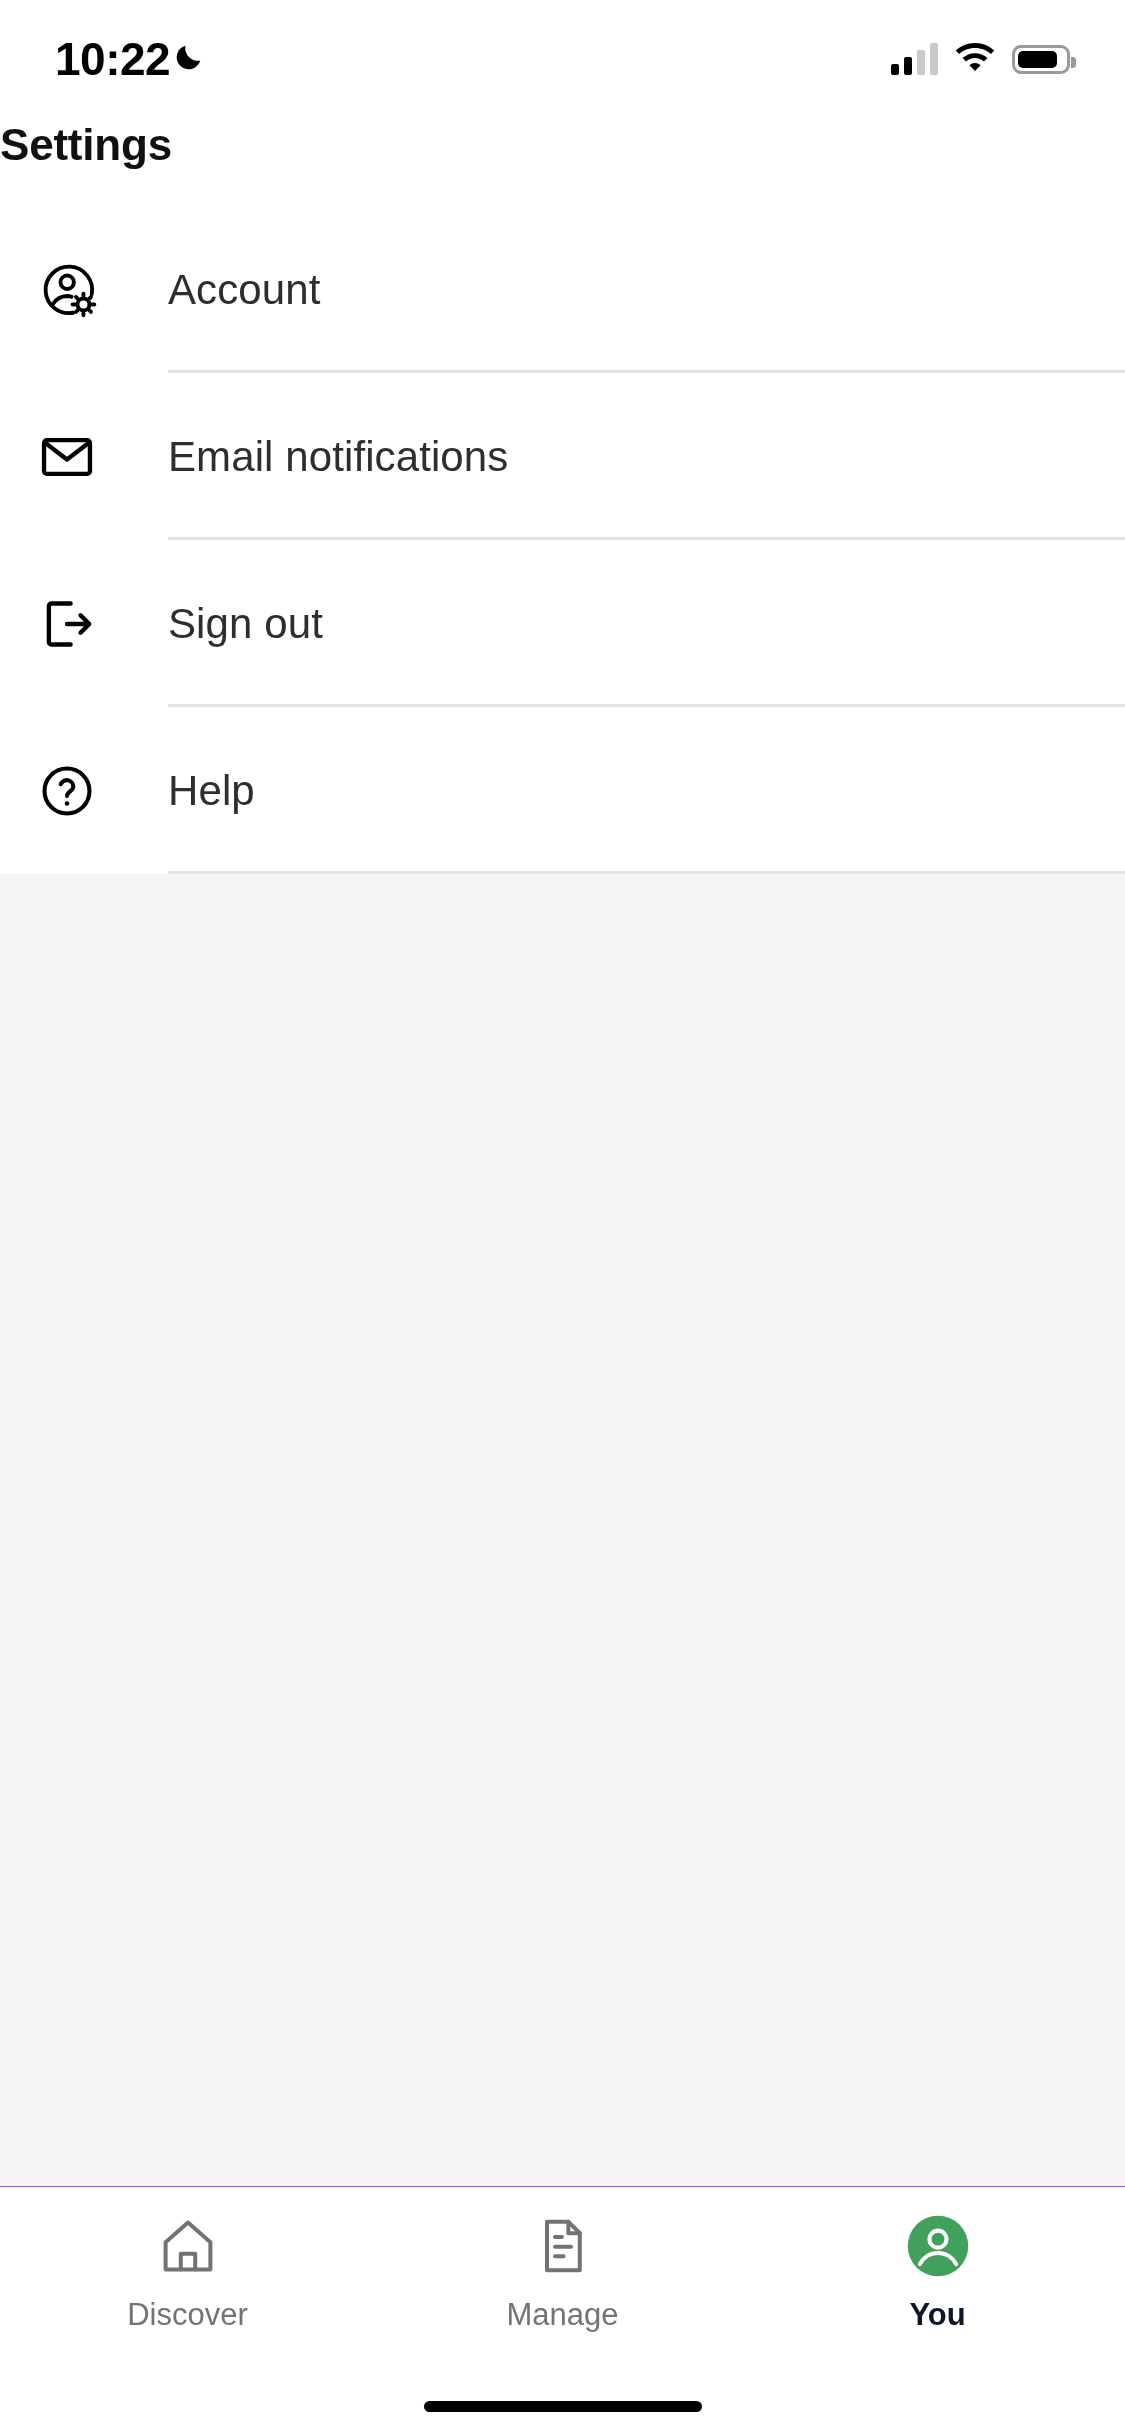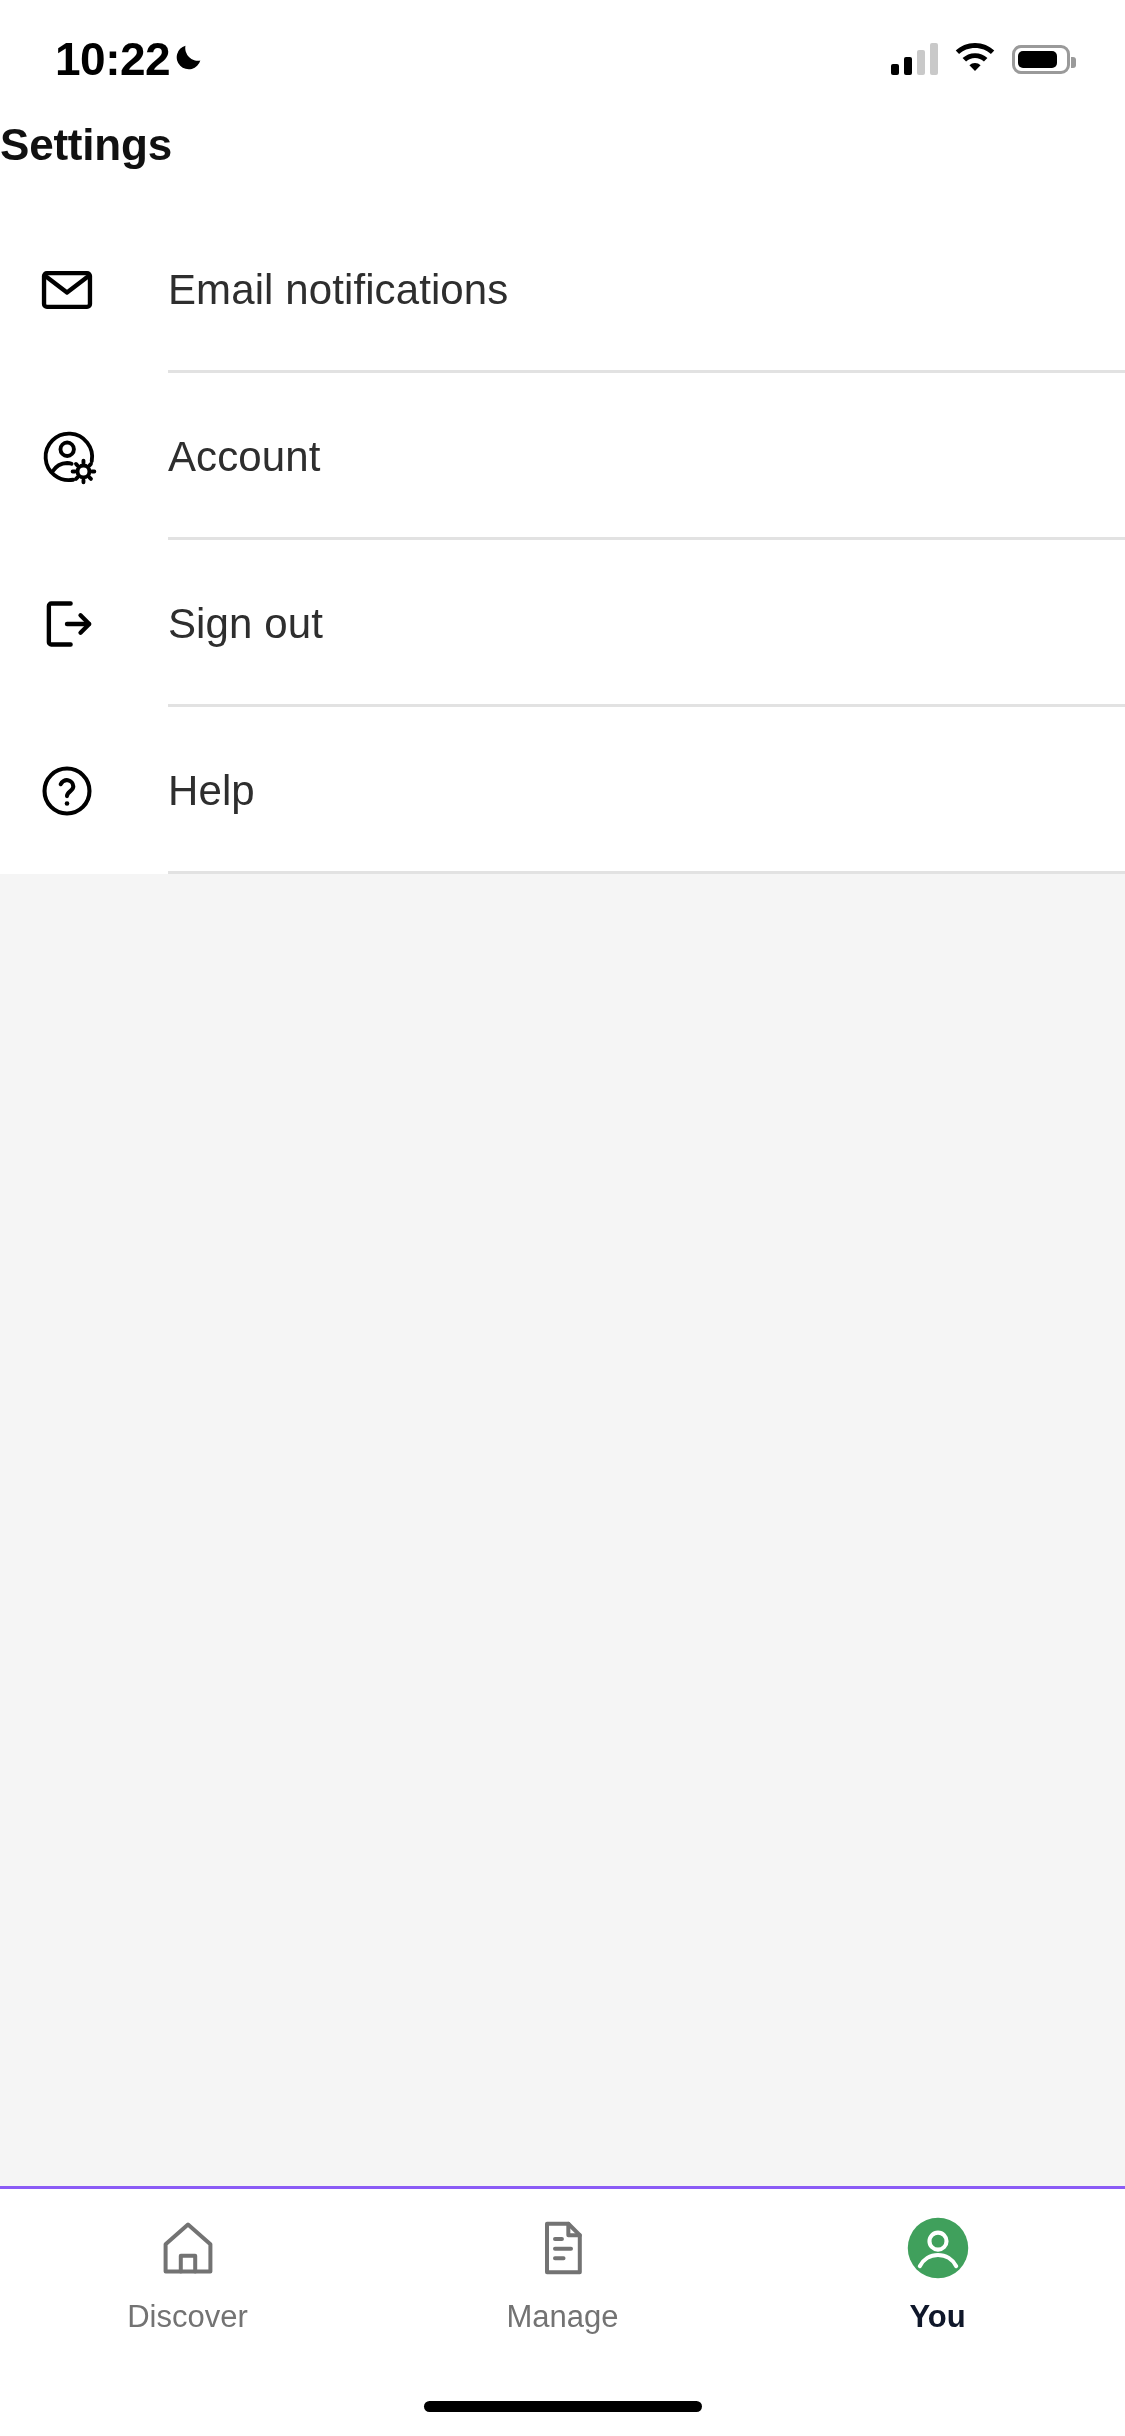--- a/index.html
+++ b/index.html
@@ -129,21 +129,21 @@
   .filler { flex:1 1 auto; background:#f5f5f5; }
 
   
   .bottom-nav {
     flex:none;
     background:#ffffff;
     height:190px;
     display:flex;
     align-items:flex-start;
     padding-top:22px;
-    border-top:3px solid #8b5cf6;
+    border-top:1px solid #8b5cf6;
   }
   .nav-item {
     flex:1;
     display:flex;
     flex-direction:column;
     align-items:center;
     gap:14px;
     cursor:pointer;
   }
   .nav-icon {
@@ -209,49 +209,49 @@
         <span class="fill"></span>
       </span>
     </div>
   </div>
 
   <div class="header">
     <span class="page-title">Settings</span>
   </div>
 
   <div class="settings-list">
-
-    <div class="setting-row">
-      <span class="icon-cell">
-        <svg width="58" height="58" viewBox="0 0 24 24" fill="none" stroke="#000" stroke-width="1.8" stroke-linecap="round" stroke-linejoin="round">
-          <rect x="2.5" y="5" width="19" height="14" rx="1.2"></rect>
-          <path d="M3.6 6.6 12 13l8.4-6.4"></path>
-        </svg>
-      </span>
-      <span class="row-label">Email notifications</span>
-      <span class="divider"></span>
-    </div>
 
     <div class="setting-row">
       <span class="icon-cell">
         <svg width="62" height="62" viewBox="0 0 24 24" fill="none" stroke="#000" stroke-width="1.5" stroke-linecap="round" stroke-linejoin="round">
           <path d="M20.8 13.6a9 9 0 1 0-7.2 7.2"></path>
           <circle cx="11.3" cy="9" r="2.6"></circle>
           <path d="M5.6 17.6a7 7 0 0 1 5.7-3.3c.6 0 1.2.1 1.7.3"></path>
           <circle cx="17.6" cy="17.6" r="2.3"></circle>
           <path d="M17.6 14.3v-.9M17.6 21.8v-.9M20.9 17.6h.9M13.4 17.6h.9M19.9 15.3l.6-.6M14.7 20.5l.6-.6M19.9 19.9l.6.6M14.7 14.7l.6.6"></path>
         </svg>
       </span>
       <span class="row-label">Account</span>
       <span class="divider"></span>
     </div>
 
     <div class="setting-row">
       <span class="icon-cell">
         <svg width="58" height="58" viewBox="0 0 24 24" fill="none" stroke="#000" stroke-width="1.8" stroke-linecap="round" stroke-linejoin="round">
+          <rect x="2.5" y="5" width="19" height="14" rx="1.2"></rect>
+          <path d="M3.6 6.6 12 13l8.4-6.4"></path>
+        </svg>
+      </span>
+      <span class="row-label">Email notifications</span>
+      <span class="divider"></span>
+    </div>
+
+    <div class="setting-row">
+      <span class="icon-cell">
+        <svg width="58" height="58" viewBox="0 0 24 24" fill="none" stroke="#000" stroke-width="1.8" stroke-linecap="round" stroke-linejoin="round">
           <path d="M13.5 3.5h-8a1 1 0 0 0-1 1v15a1 1 0 0 0 1 1h8"></path>
           <path d="M12 12h9"></path>
           <path d="M17.6 8.4 21.2 12l-3.6 3.6"></path>
         </svg>
       </span>
       <span class="row-label">Sign out</span>
       <span class="divider"></span>
     </div>
 
     <div class="setting-row">

